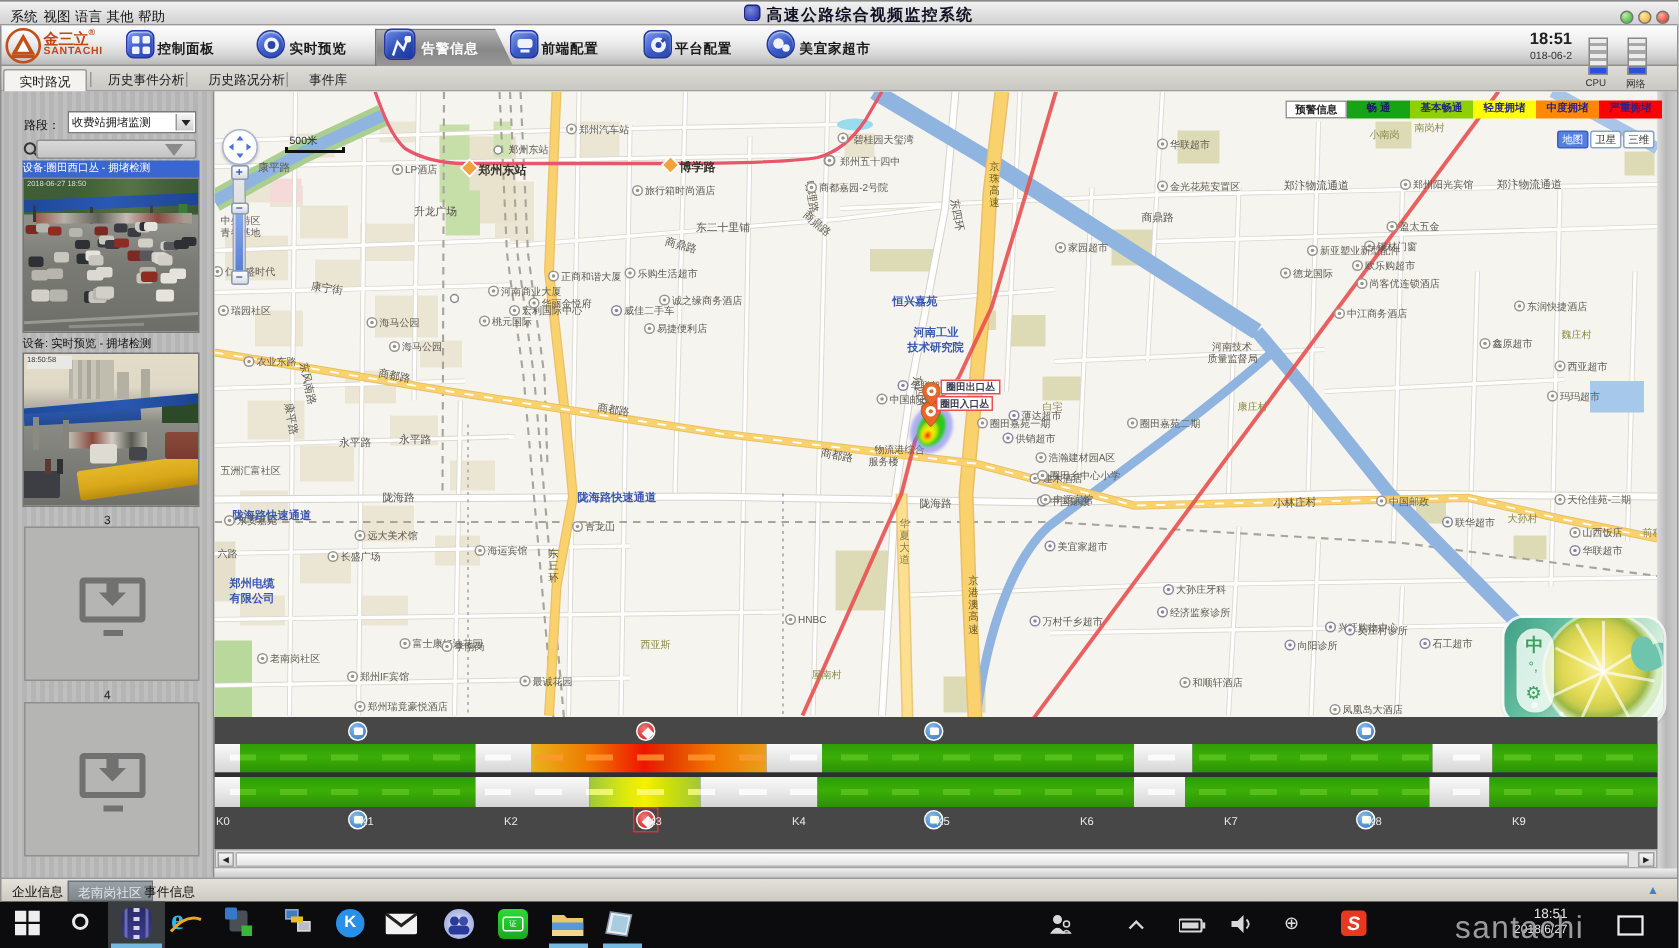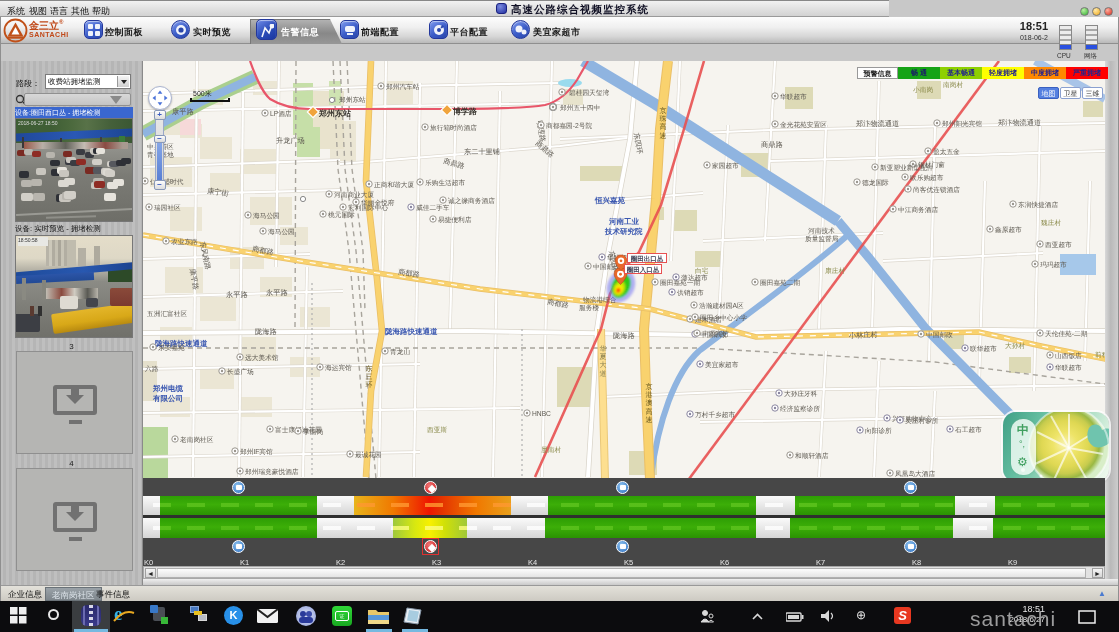--- a/index.html
+++ b/index.html
@@ -1,18 +1,18 @@
 <!DOCTYPE html>
 <html><head><meta charset="utf-8">
 <style>
 *{margin:0;padding:0;box-sizing:border-box}
 html,body{width:1119px;height:632px;overflow:hidden;font-family:"Liberation Sans",sans-serif;background:#c8c8c8}
 #root{position:relative;width:1119px;height:632px}
 
-#menubar{position:absolute;left:0;top:0;width:889px;height:17px;background:linear-gradient(#f2f2f2,#d2d2d2);border-top:1px solid #888;border-bottom:1px solid #9a9a9a;font-size:9px;color:#111}
+#menubar{position:absolute;left:0;top:0;width:1119px;height:17px;background:linear-gradient(#f2f2f2,#d2d2d2);border-top:1px solid #888;border-bottom:1px solid #9a9a9a;font-size:9px;color:#111}
 #menubar span.mi{position:absolute;top:4px}
 #title{position:absolute;left:511px;top:3px;font-size:10.5px;font-weight:bold;color:#101024;letter-spacing:1px}
 #titleicon{position:absolute;left:496px;top:3px;width:11px;height:11px;border-radius:3px;background:radial-gradient(circle at 35% 30%,#7a8ae0,#2330a0);border:1px solid #1a2280}
 .winbtn{position:absolute;top:7px;width:9px;height:9px;border-radius:50%;border:1px solid #777}
 
 #toolbar{position:absolute;left:0;top:17px;width:1119px;height:27px;background:linear-gradient(#fdfdfd 0%,#efefef 40%,#d6d6d6 75%,#b9b9b9 100%);border-bottom:1px solid #8f8f8f}
 .tbicon{position:absolute;top:3px;width:19px;height:19px;border-radius:5px;background:linear-gradient(145deg,#7f9bee 0%,#3b5cc8 55%,#2a46aa 100%);border:1px solid #23379c;box-shadow:inset 0 1px 1px rgba(255,255,255,.55)}
 .tbtxt{position:absolute;top:9px;font-size:9px;font-weight:bold;color:#1a1a1a;letter-spacing:.5px}
 
 
@@ -47,21 +47,21 @@
 
 .mtbtn{position:absolute;top:26px;width:21px;height:12px;font-size:7px;text-align:center;line-height:12px;border:1px solid #8aa0d0;background:#fff;color:#333;border-radius:2px}
 
 #striparea{position:absolute;left:143px;top:478px;width:962px;height:88px;background:#474747;overflow:hidden}
 .band{position:absolute;left:0;width:962px;height:19px}
 .seg{position:absolute;top:0;height:100%;overflow:hidden}
 .camic{position:absolute;width:13px;height:13px;border-radius:50%;background:radial-gradient(circle at 40% 35%,#8fc4ef,#2a6cc0);border:1px solid #fff;box-shadow:0 0 1px #456}
 .camic:after{content:"";position:absolute;left:3px;top:3px;width:6px;height:5px;background:#fff;border-radius:1px}
 .warnic{position:absolute;width:13px;height:13px;border-radius:50%;background:radial-gradient(circle at 40% 35%,#f07a7a,#cc1111);border:1px solid #fff}
 .warnic:after{content:"";position:absolute;left:3.5px;top:3.5px;width:6px;height:6px;background:#fff;transform:rotate(45deg)}
-.kl{position:absolute;top:80px;color:#e8e8e8;font-size:7.5px}
+.kl{position:absolute;top:65px;color:#e8e8e8;font-size:7.5px}
 #stripscroll{position:absolute;left:143px;top:566px;width:962px;height:13px;background:#e2e2e2;border:1px solid #a8a8a8}
 #stripscroll .thumb{position:absolute;left:13px;top:1px;width:929px;height:10px;background:linear-gradient(#fdfdfd,#e4e4e4);border:1px solid #b0b0b0}
 .sarrow{position:absolute;top:1px;width:11px;height:10px;background:linear-gradient(#f5f5f5,#d5d5d5);border:1px solid #a0a0a0;font-size:7px;line-height:9px;text-align:center;color:#222}
 #belowstrip{position:absolute;left:143px;top:579px;width:976px;height:6px;background:linear-gradient(#efefef,#c9c9c9)}
 
 #statusbar{position:absolute;left:0;top:585px;width:1119px;height:16px;background:linear-gradient(#e3e1da,#cdcac2);border-top:1px solid #999;font-size:8.5px}
 .sbtab{position:absolute;top:1px;height:14px;line-height:14px;padding:0 6px;color:#111}
 .sbtab.sel{background:linear-gradient(#9aa2a8,#7e868c);color:#dde4ea;border:1px solid #6a7278}
 #sbred{position:absolute;left:136px;top:1px;height:14px;line-height:14px;color:#e83a3a;font-size:8.5px;letter-spacing:.3px}
 
@@ -147,20 +147,29 @@
 <div style="position:absolute;left:1008px;top:3px;width:40px;text-align:right;font-size:11px;font-weight:bold;color:#222">18:51</div>
 <div style="position:absolute;left:1000px;top:17px;width:48px;text-align:right;font-size:7px;color:#333">018-06-2</div>
 </div>
 <div style="position:absolute;left:1059px;top:25px;width:13px;height:20px;background:repeating-linear-gradient(#ececec 0 2.5px,#a8a8a8 2.5px 5px);border:1px solid #888;z-index:9"></div>
 <div style="position:absolute;left:1059px;top:45px;width:13px;height:5px;background:#2a50e0;border:1px solid #888;border-top:none;z-index:9"></div>
 <div style="position:absolute;left:1057px;top:52px;font-size:6.5px;color:#333;z-index:9">CPU</div>
 <div style="position:absolute;left:1085px;top:25px;width:13px;height:20px;background:repeating-linear-gradient(#ececec 0 2.5px,#a8a8a8 2.5px 5px);border:1px solid #888;z-index:9"></div>
 <div style="position:absolute;left:1085px;top:45px;width:13px;height:5px;background:#2a50e0;border:1px solid #888;border-top:none;z-index:9"></div>
 <div style="position:absolute;left:1084px;top:52px;font-size:6.5px;color:#333;z-index:9">网络</div>
 
+<div id="subtabs">
+<div class="stab active" style="left:2px;width:56px;text-align:center">实时路况</div>
+<div class="stsep" style="left:60px"></div>
+<div class="stab" style="left:64px">历史事件分析</div>
+<div class="stsep" style="left:124px"></div>
+<div class="stab" style="left:131px">历史路况分析</div>
+<div class="stsep" style="left:191px"></div>
+<div class="stab" style="left:198px">事件库</div>
+</div>
 
 <div id="leftpanel">
 <div id="lp-label">路段：</div>
 <div id="lp-dd">收费站拥堵监测<b></b></div>
 <svg style="position:absolute;left:15px;top:33px" width="12" height="12">
         <circle cx="5" cy="5" r="3.5" fill="none" stroke="#333" stroke-width="1.3"></circle>
         <line x1="8" y1="8" x2="11" y2="11" stroke="#333" stroke-width="1.5"></line>
       </svg>
 <div id="lp-search">
         <div class="funnel"></div>

